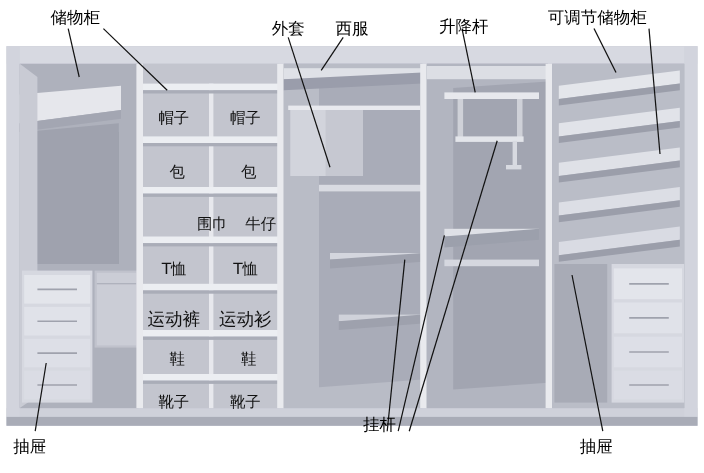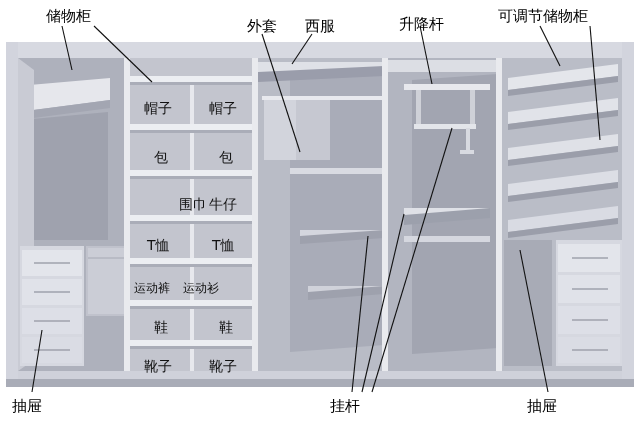--- a/index.html
+++ b/index.html
@@ -1,20 +1,20 @@
 <!DOCTYPE html>
 <html><head>
 <meta charset="utf-8">
 <style>
   html,body{margin:0;padding:0;}
   body{width:640px;height:430px;background:#ffffff;font-family:"DejaVu Sans","Liberation Sans",sans-serif;overflow:hidden;position:relative;}
   #stage{position:absolute;left:0;top:0;width:636px;height:430px;}
   .lbl{position:absolute;color:#000;font-size:15px;line-height:16px;white-space:nowrap;font-weight:400;}
   .cellTxt{position:absolute;color:#111;font-size:14px;line-height:15px;white-space:nowrap;text-align:right;}
-  .cellTxt.small{font-size:12px;font-family:Liberation Mono, monospace;}
+  .cellTxt.small{font-size:16px;}
   svg{position:absolute;left:0;top:0;}
 </style>
 </head>
 <body>
 
 <div id="stage">
 
   <svg width="640" height="430" viewBox="0 0 640 430">
 
     <rect x="6" y="42" width="628" height="345" fill="#b9bcc6"></rect>
@@ -176,31 +176,31 @@
       <path d="M548,392 L520,250"></path>
     </g>
   </svg>
 
   <div class="lbl" style="left:46px;top:8px;">储物柜</div>
   <div class="lbl" style="left:247px;top:18px;">外套</div>
   <div class="lbl" style="left:305px;top:18px;text-align:center;">西服</div>
   <div class="lbl" style="left:399px;top:16px;">升降杆</div>
   <div class="lbl" style="left:487px;top:8px;margin-left:11px;">可调节储物柜</div>
   <div class="lbl" style="left:12px;top:398px;">抽屉</div>
-  <div class="lbl" style="left:330px;top:398px;">挂杆</div>
+  <div class="lbl" style="left:330px;top:378px;">挂杆</div>
   <div class="lbl" style="left:527px;top:398px;">抽屉</div>
 
   <div class="cellTxt" style="left:144px;top:101px;">帽子</div>
   <div class="cellTxt" style="left:209px;top:101px;">帽子</div>
   <div class="cellTxt" style="left:154px;top:150px;">包</div>
   <div class="cellTxt" style="left:219px;top:150px;">包</div>
   <div class="cellTxt" style="left:144px;top:197px;margin-left:35px;">围巾</div>
-  <div class="cellTxt" style="left:209px;top:197px;">牛仔</div>
+  <div class="cellTxt" style="left:223px;top:197px;">牛仔</div>
   <div class="cellTxt" style="left:147px;top:238px;">T恤</div>
   <div class="cellTxt" style="left:212px;top:238px;">T恤</div>
   <div class="cellTxt small" style="left:134px;top:282px;">运动裤</div>
-  <div class="cellTxt small" style="left:183px;top:282px;">运动衫</div>
+  <div class="cellTxt small" style="left:199px;top:282px;">运动衫</div>
   <div class="cellTxt" style="left:154px;top:320px;">鞋</div>
   <div class="cellTxt" style="left:219px;top:320px;">鞋</div>
   <div class="cellTxt" style="left:144px;top:359px;">靴子</div>
   <div class="cellTxt" style="left:209px;top:359px;">靴子</div>
 
 </div>
 
 </body></html>

